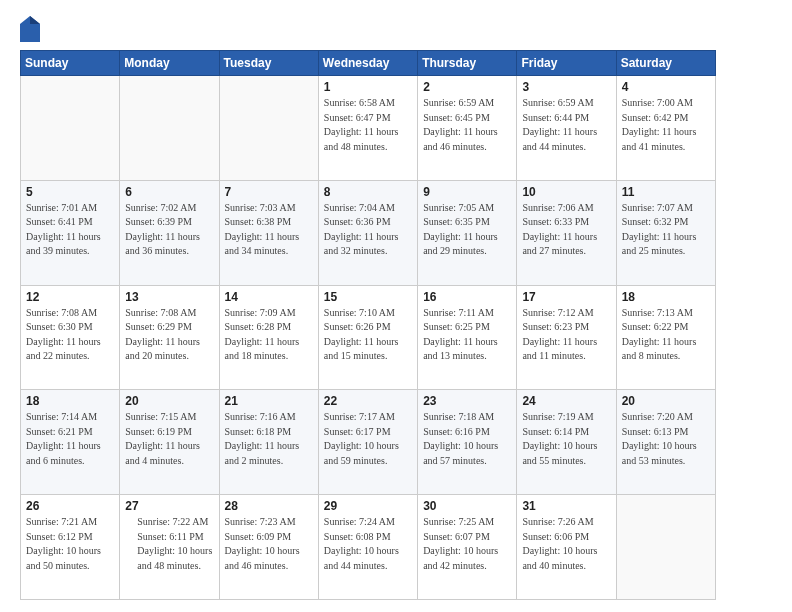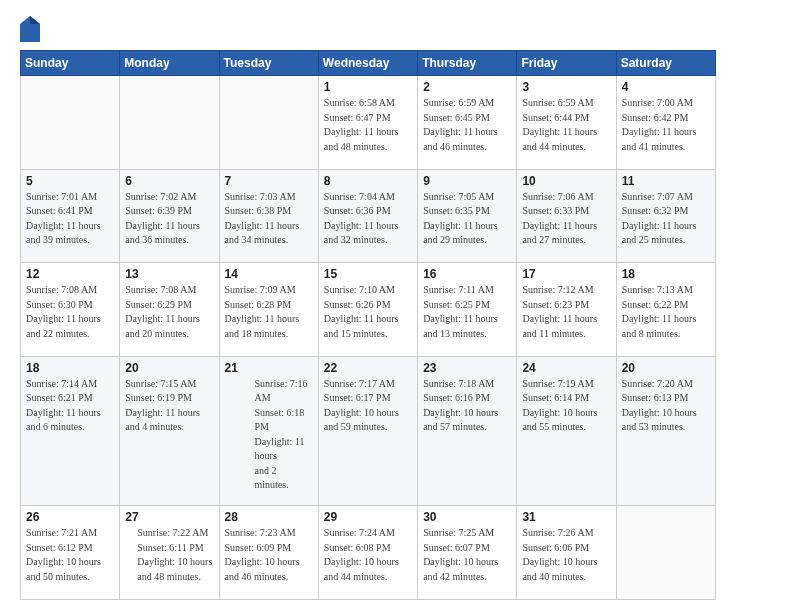--- a/index.html
+++ b/index.html
@@ -278,21 +278,21 @@
           </td>
           <td>
             <span class="day-num">20</span>
             <div class="day-info" style="white-space: pre-line;">Sunrise: 7:15 AM
 Sunset: 6:19 PM
 Daylight: 11 hours
 and 4 minutes.</div>
           </td>
           <td>
             <span class="day-num">21</span>
-            <div class="day-info" style="white-space: pre-line; margin-left: 30px;">Sunrise: 7:16 AM
+            <div class="day-info" style="white-space: pre-line;">Sunrise: 7:16 AM
 Sunset: 6:18 PM
 Daylight: 11 hours
 and 2 minutes.</div>
           </td>
           <td>
             <span class="day-num">22</span>
             <div class="day-info" style="white-space: pre-line;">Sunrise: 7:17 AM
 Sunset: 6:17 PM
 Daylight: 10 hours
 and 59 minutes.</div>

